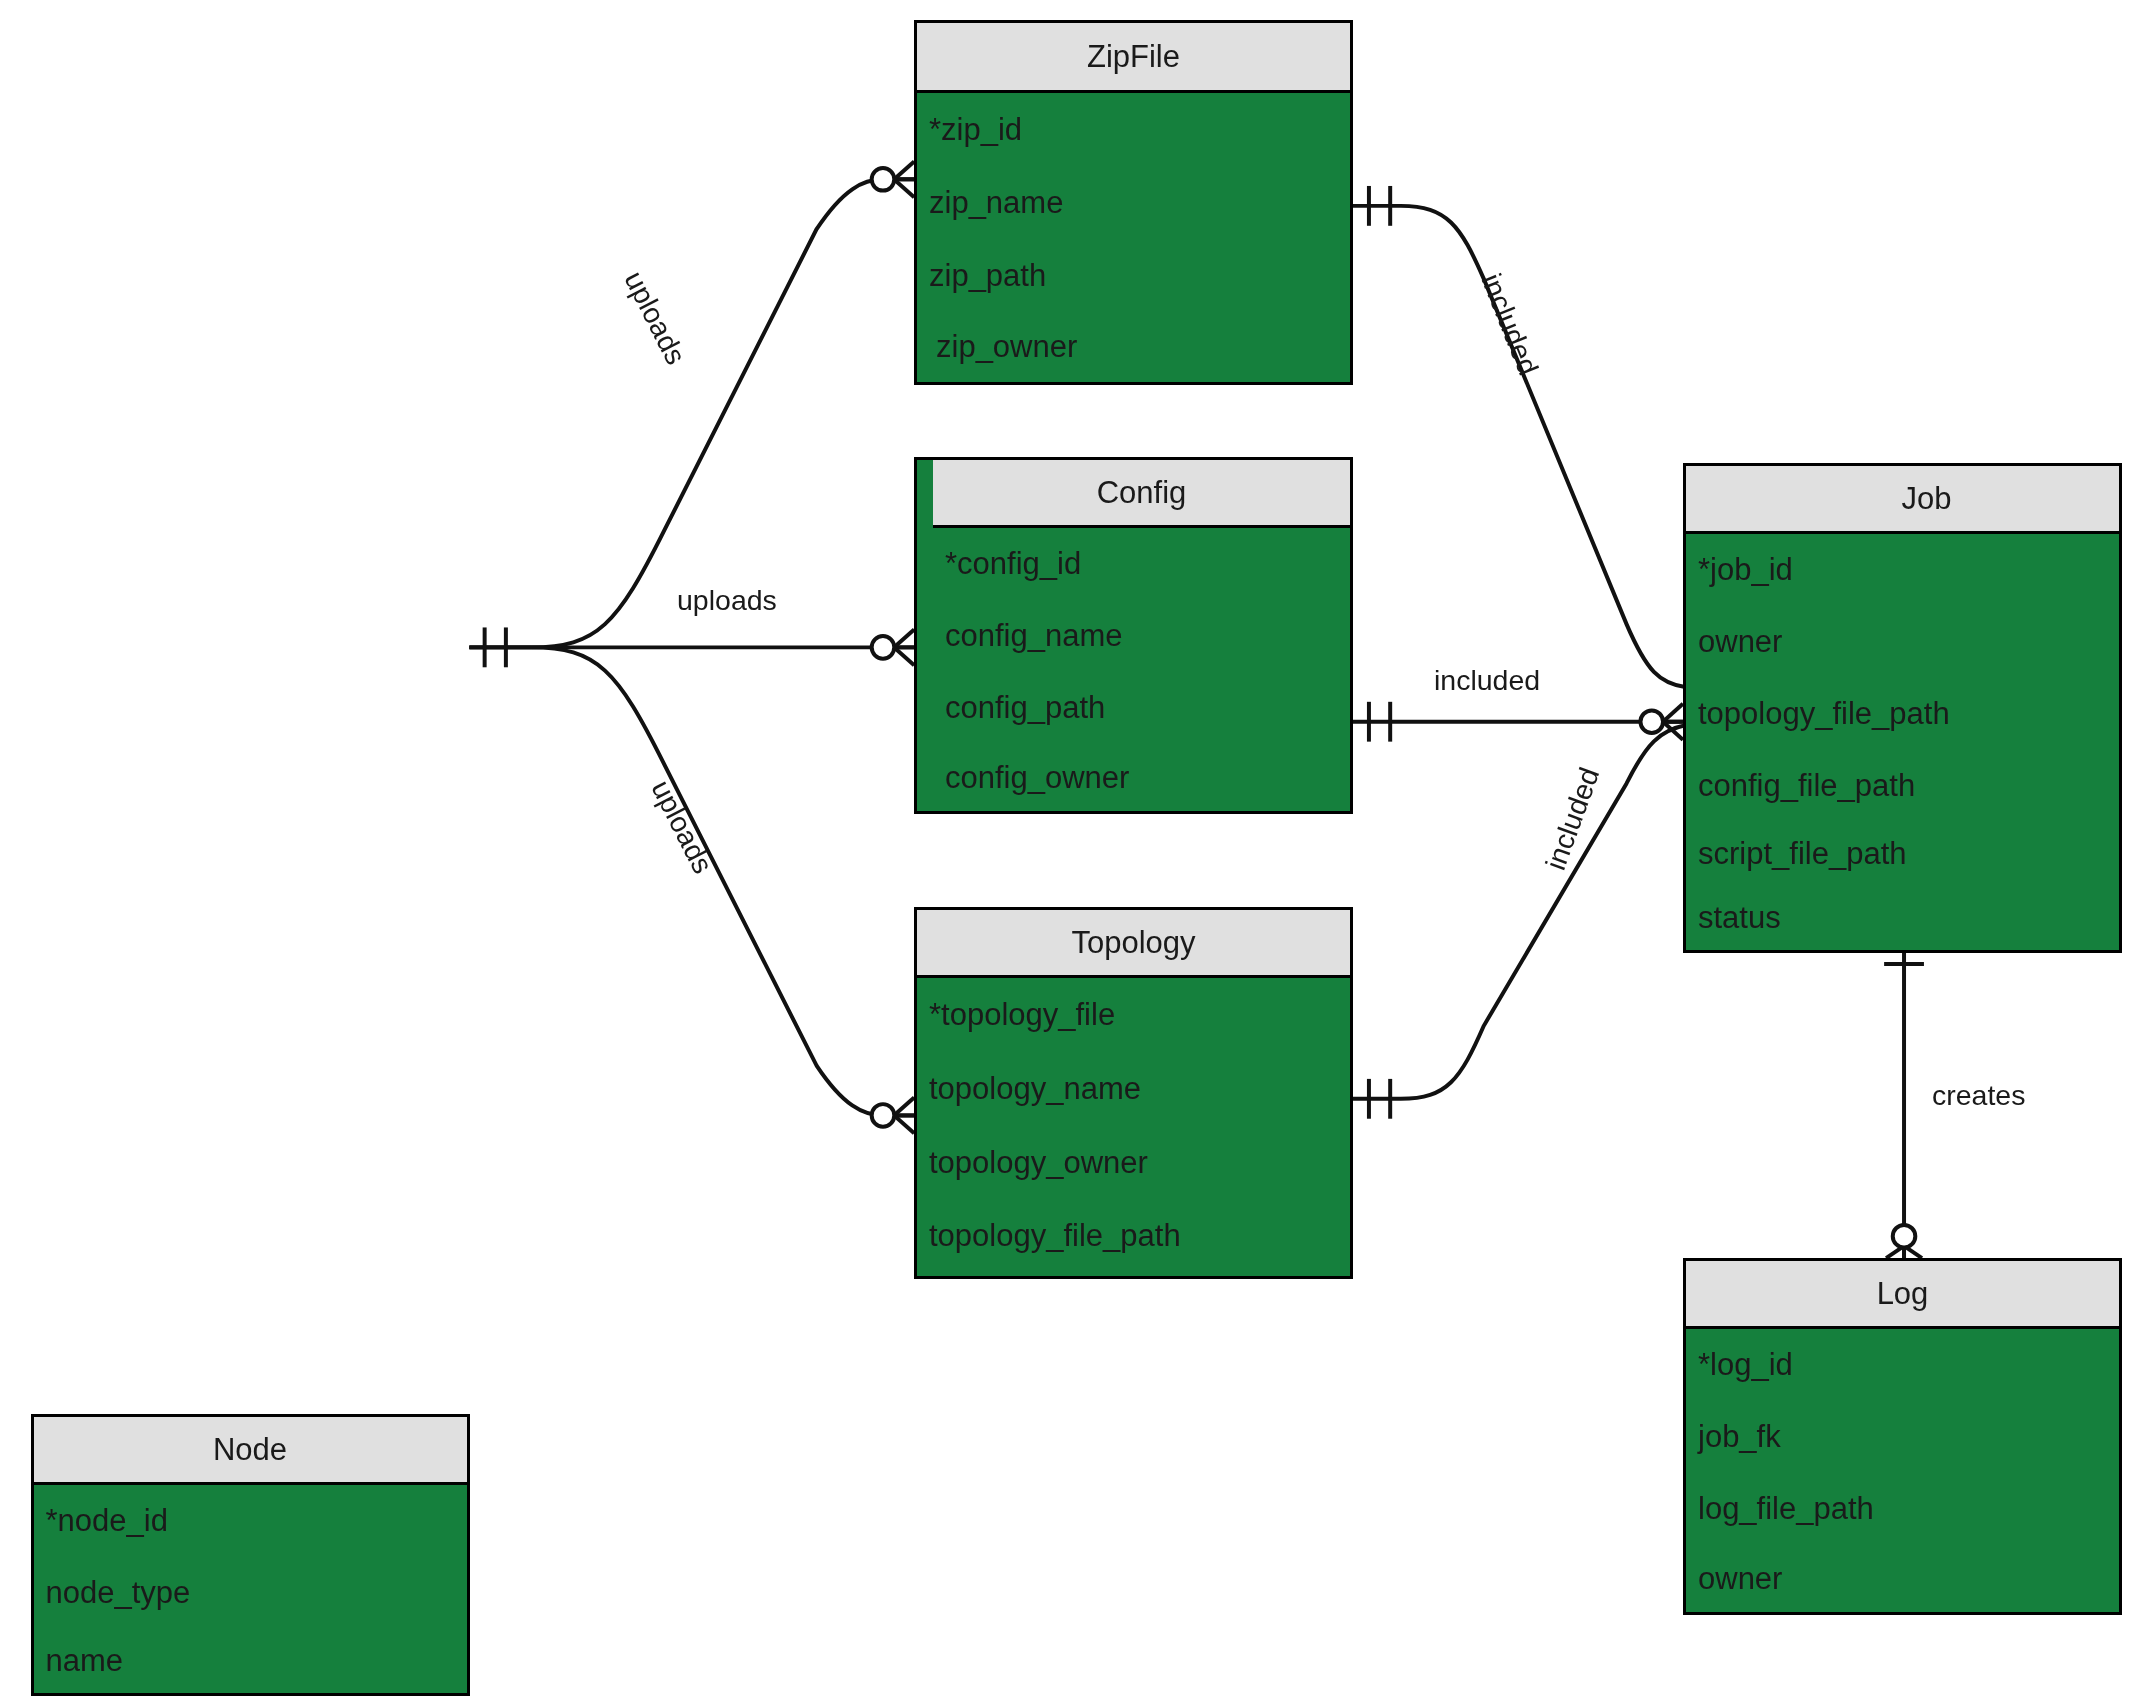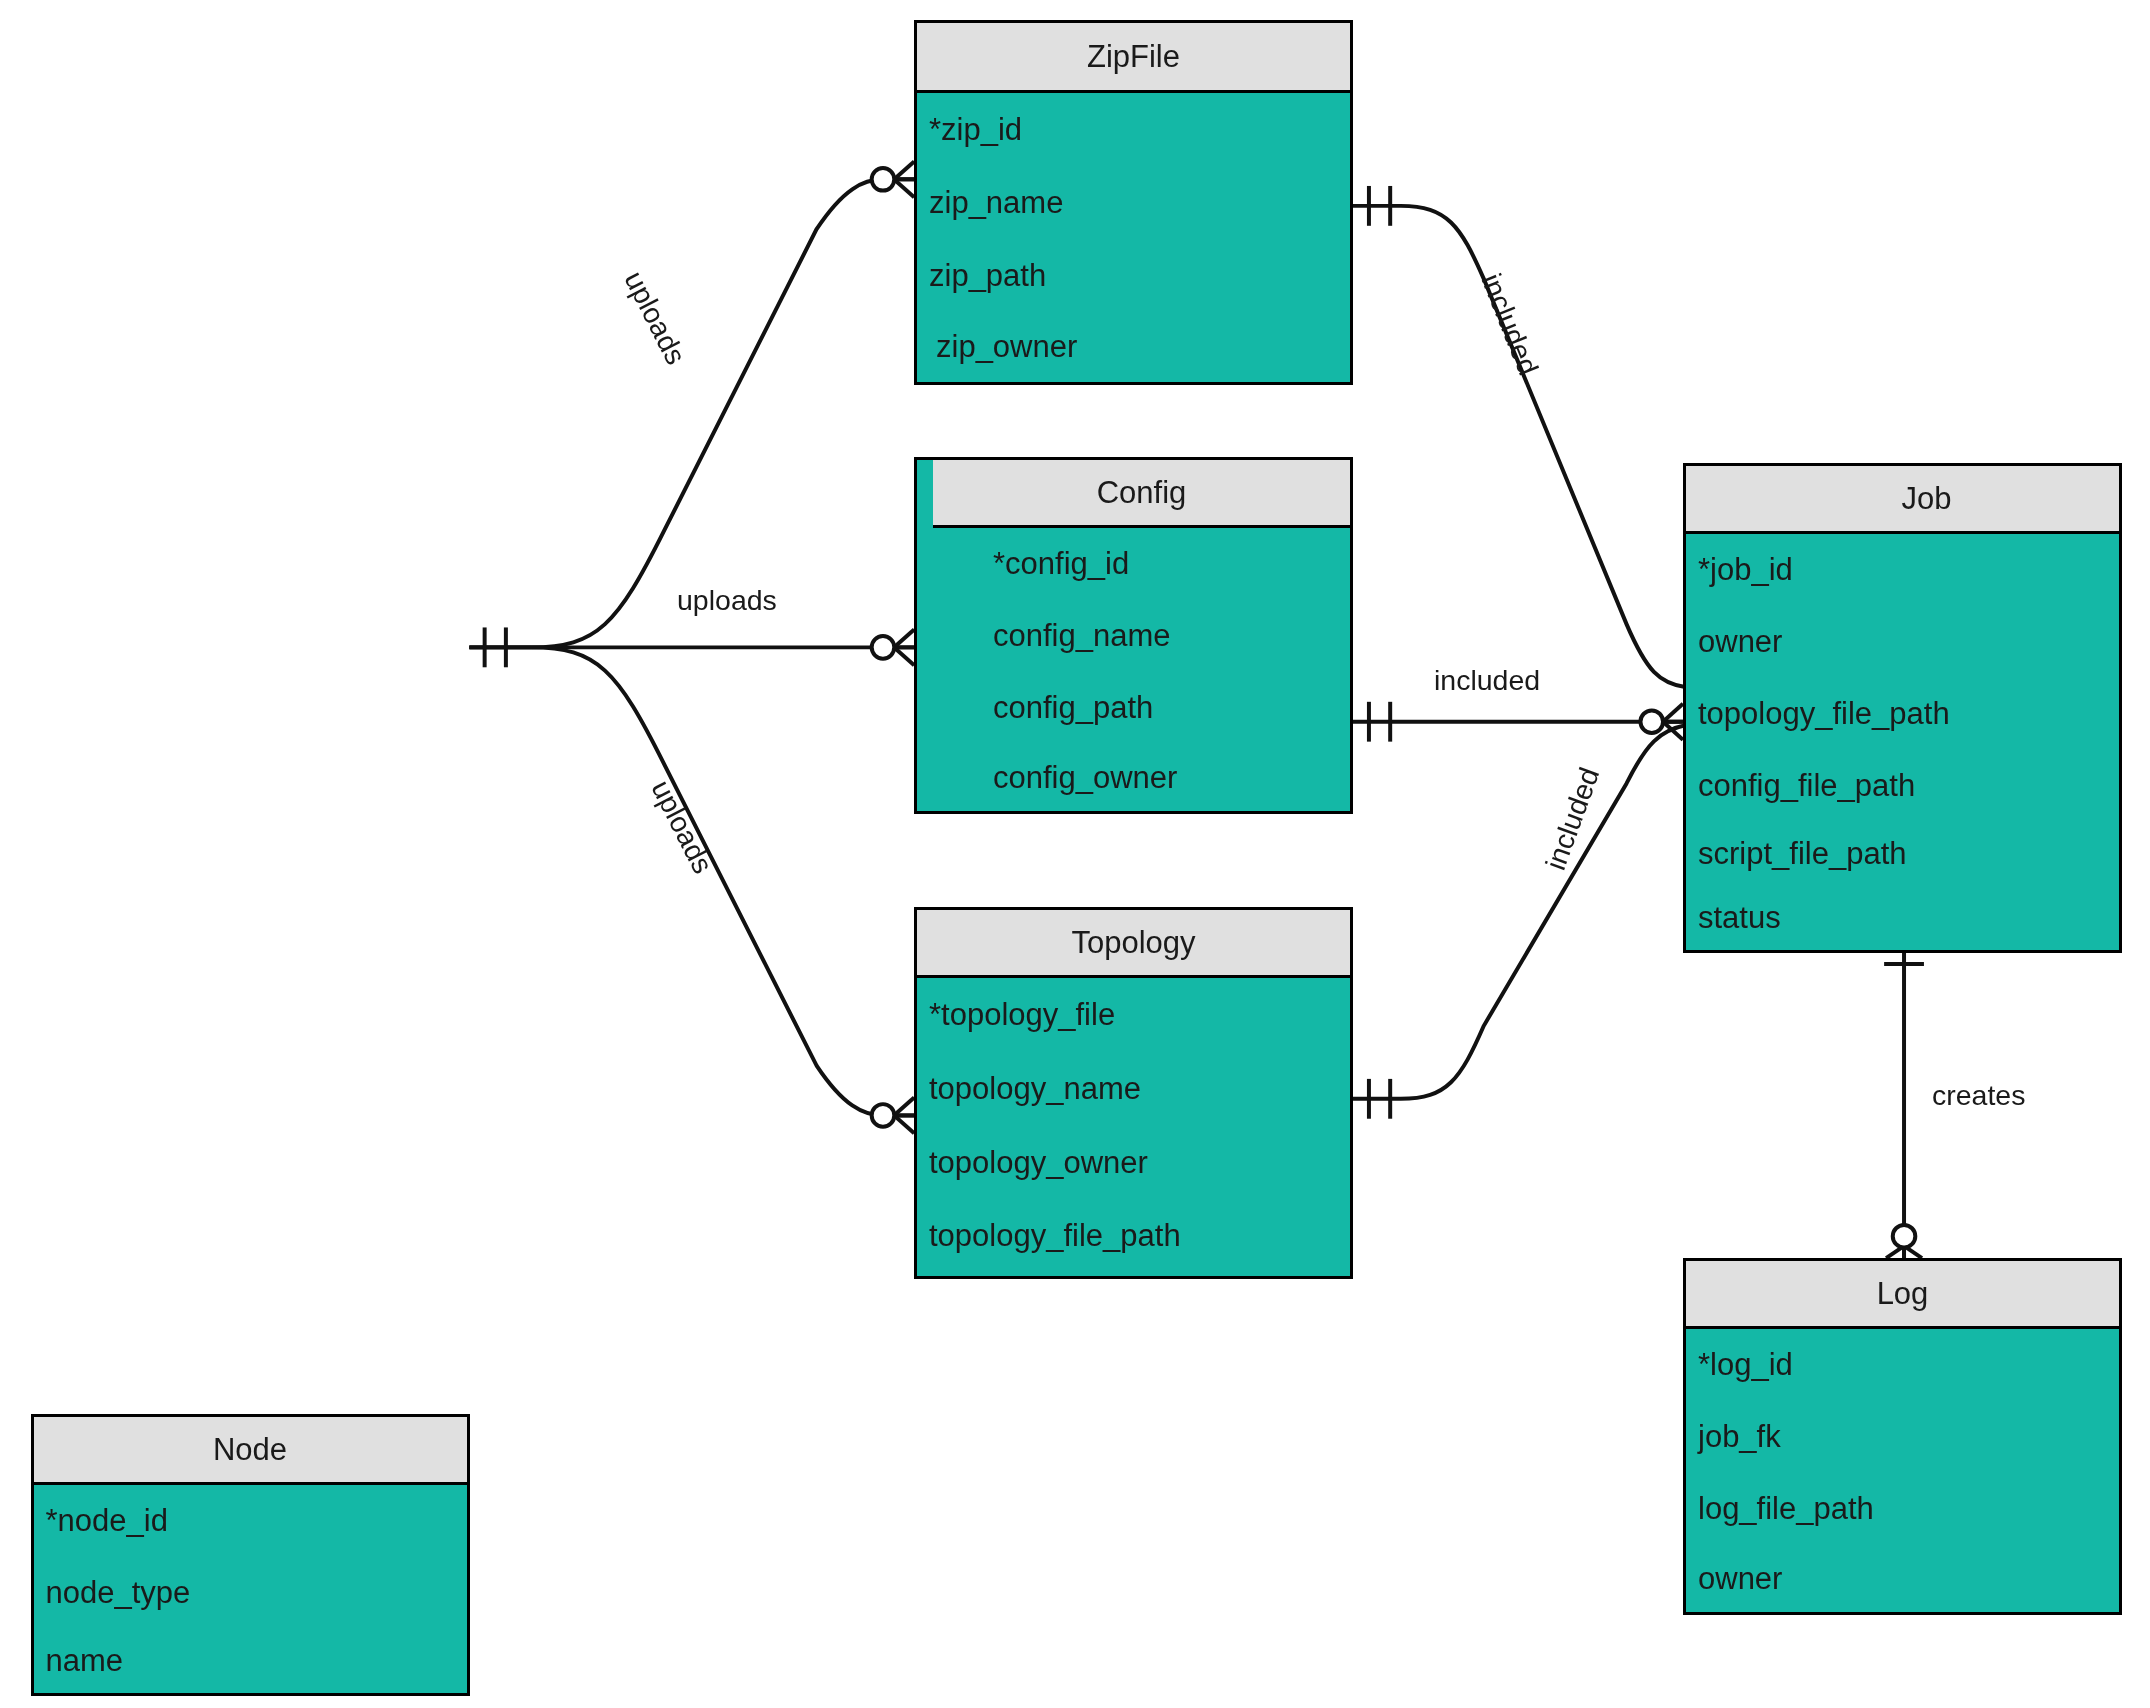--- a/index.html
+++ b/index.html
@@ -21,21 +21,21 @@
     position: absolute;
     left: 0;
     top: 0;
     width: 2151px;
     height: 1709px;
   }
   .entity {
     position: absolute;
     box-sizing: border-box;
     border: 3.3px solid #000000;
-    background: #14b8a6;
+    background: #15803d;
     z-index: 5;
   }
   .entity-header {
     box-sizing: border-box;
     background: #e0e0e0;
     border-bottom: 3.3px solid #000000;
     text-align: center;
     font-size: 31px;
     color: #1a1a1a;
     display: flex;
@@ -170,21 +170,21 @@
       <div class="attr-row" style="height:73px;">*zip_id</div>
       <div class="attr-row" style="height:73px;">zip_name</div>
       <div class="attr-row" style="height:73px;">zip_path</div>
       <div class="attr-row" style="height:70px;padding-left:19px;">zip_owner</div>
     </div>
   </div>
 
 
   <div class="entity" style="left:914px; top:457px; width:439px; height:357px;padding-left:16px;">
     <div class="entity-header" style="height:68px;">Config</div>
-    <div class="entity-body" style="height:358px;margin-left:48px;">
+    <div class="entity-body" style="height:358px;">
       <div class="attr-row" style="height:72px;">*config_id</div>
       <div class="attr-row" style="height:72px;">config_name</div>
       <div class="attr-row" style="height:72px;">config_path</div>
       <div class="attr-row" style="height:68px;">config_owner</div>
     </div>
   </div>
 
   <div class="entity" style="left:1683px; top:463px; width:439px; height:490px;">
     <div class="entity-header" style="height:68px;padding-left:48px;">Job</div>
     <div class="entity-body" style="height:416px;">

